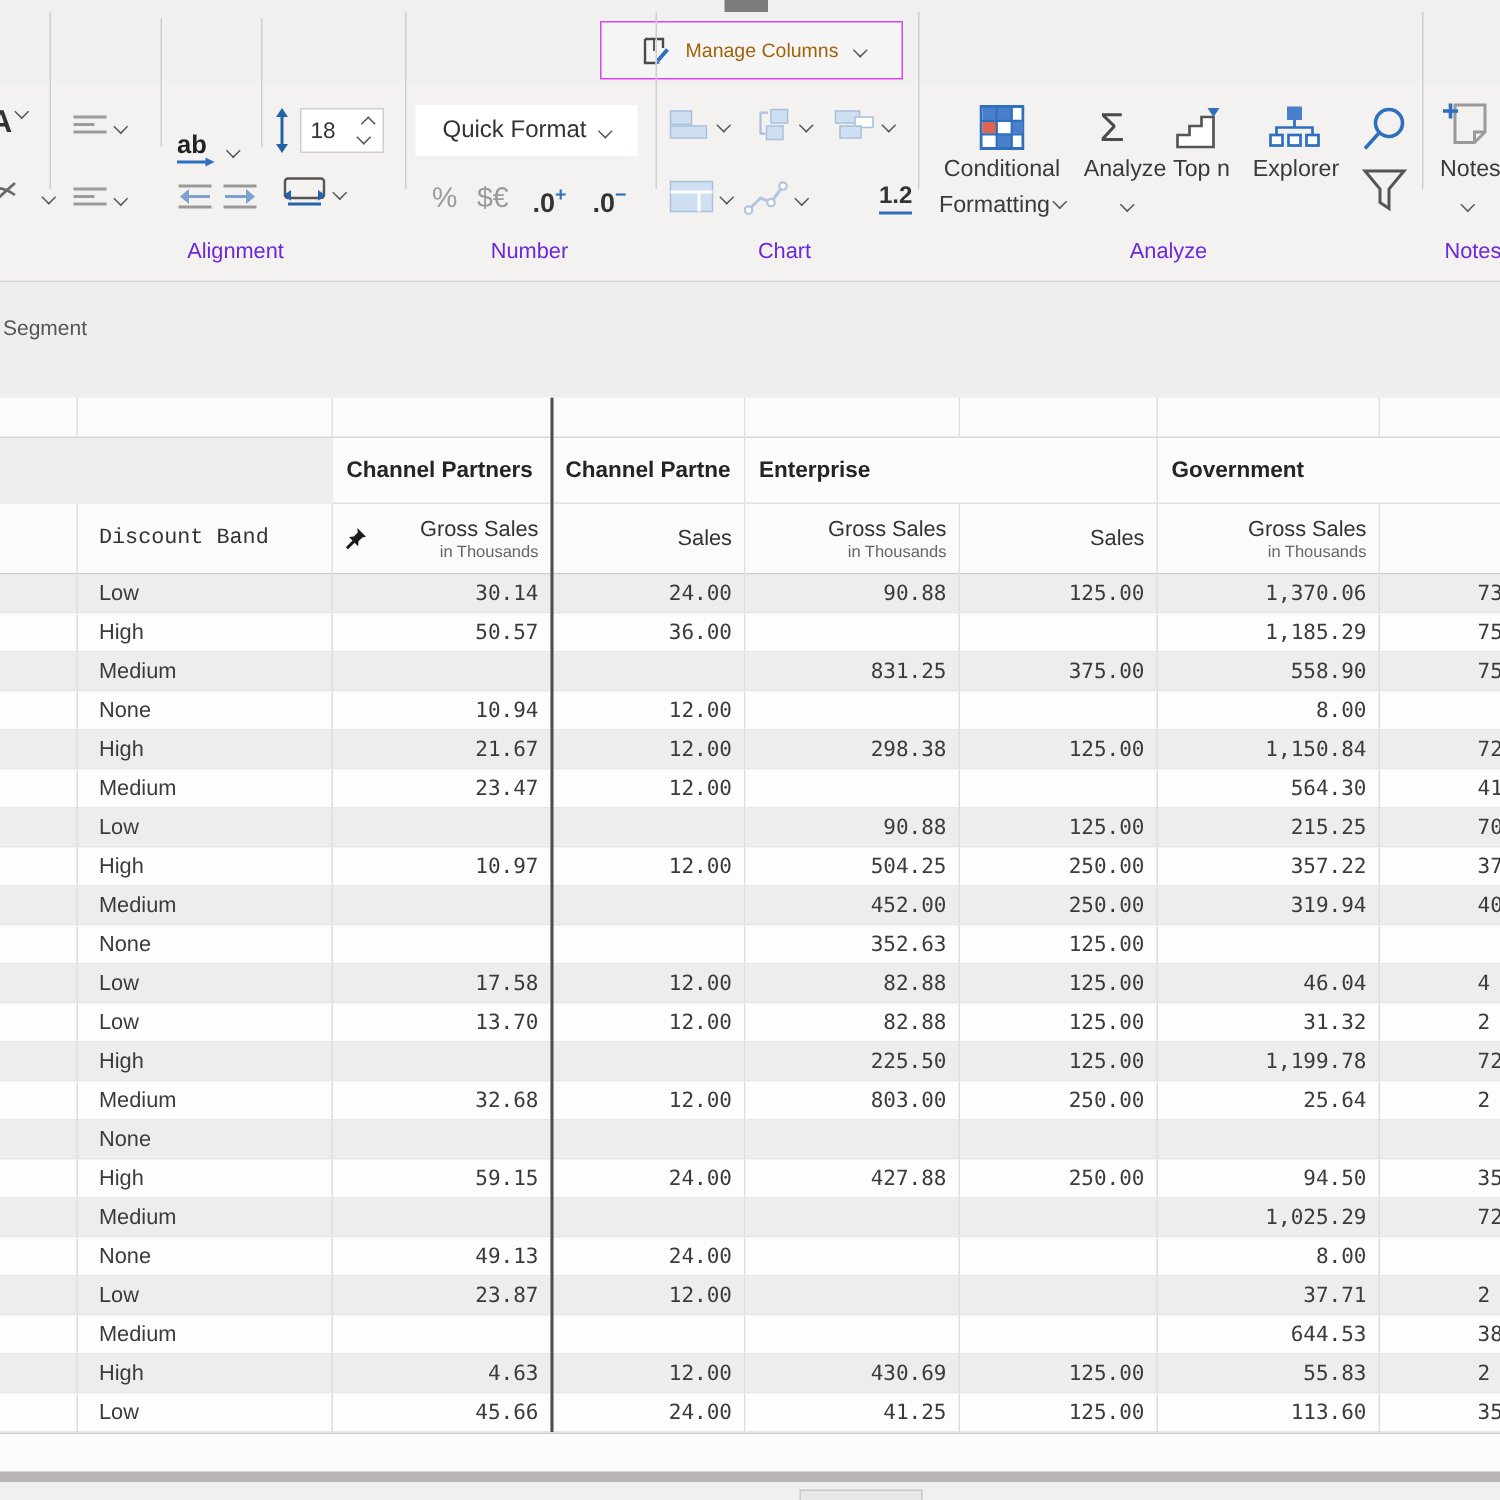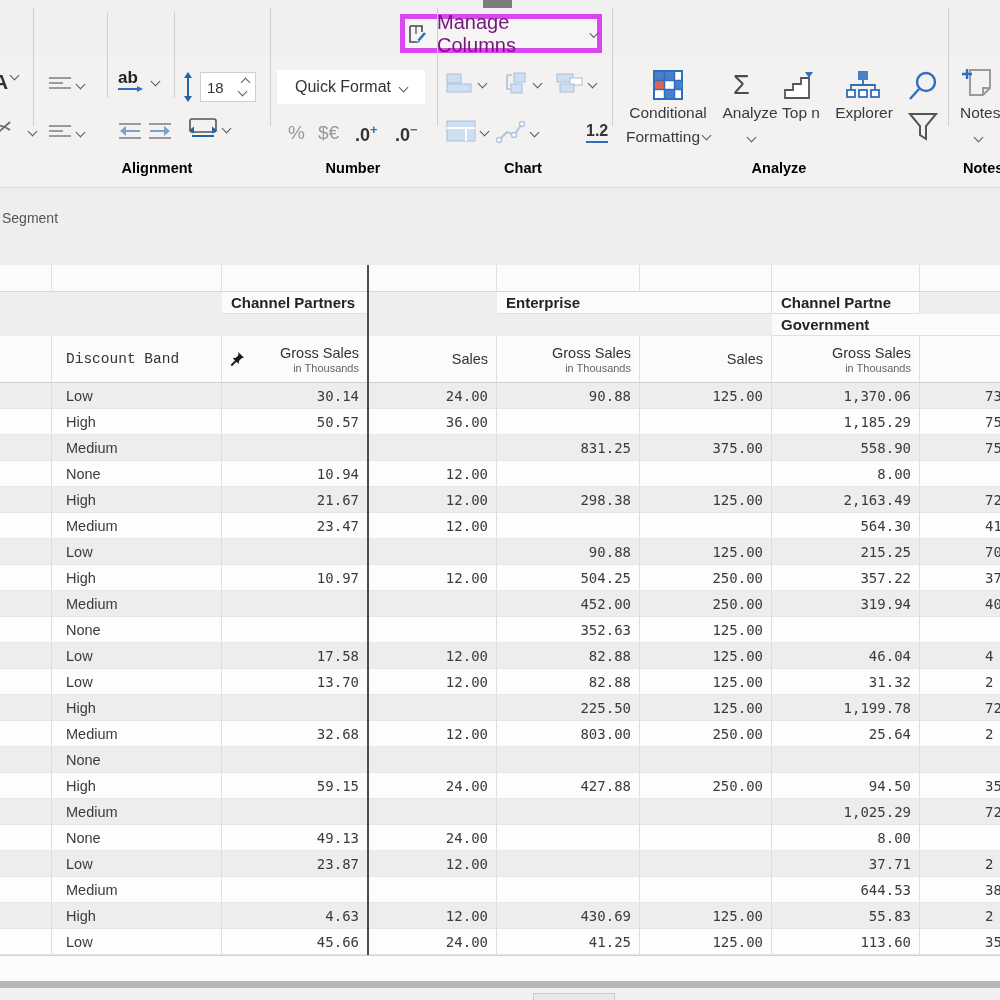--- a/index.html
+++ b/index.html
@@ -4,28 +4,28 @@
 <style>
   html,body{margin:0;padding:0;}
   body{width:1000px;height:1000px;position:relative;overflow:hidden;
        font-family:"Liberation Sans",sans-serif;background:#efeeee;color:#3a3a3a;}
   .abs{position:absolute;}
 
   
   .topstrip{left:0;top:0;width:1000px;height:56px;background:#f1f0f0;}
   .tophandle{left:483px;top:0;width:29px;height:8px;background:#7c7c7c;}
   .manage-btn{left:400px;top:14px;width:202px;height:39px;background:#f6f5f5;
-      border:5px solid #d946ef;display:flex;align-items:center;justify-content:center;
-      gap:8px;font-size:20px;color:#701a75;box-sizing:border-box;}
+      border:1px solid #d946ef;display:flex;align-items:center;justify-content:center;
+      gap:8px;font-size:13px;color:#a16207;box-sizing:border-box;}
 
   
   .ribbon{left:0;top:56px;width:1000px;height:131px;background:#f3f2f1;border-bottom:1px solid #d8d8d8;}
   .rsep{top:8px;height:118px;width:1px;background:#cfcfcf;}
   .rsep.short{top:12px;height:86px;}
-  .glabel{top:104px;font-size:14.5px;color:#000000;text-align:center;font-weight:bold;}
+  .glabel{top:104px;font-size:14.5px;color:#6d28d9;text-align:center;}
   .chev{display:inline-block;width:6px;height:6px;border-right:1.5px solid #5a5a5a;
         border-bottom:1.5px solid #5a5a5a;transform:rotate(45deg);margin-left:3px;vertical-align:3px;}
   .chev.up{transform:rotate(-135deg);vertical-align:-2px;}
   .iconbtn{display:flex;align-items:center;gap:2px;}
   .spinbox{width:56px;height:30px;background:#fff;border:1px solid #cfcfcf;display:flex;
            align-items:center;justify-content:space-between;padding:0 6px;box-sizing:border-box;}
   .spinval{font-size:15px;color:#333;}
   .spinarrows{display:flex;flex-direction:column;gap:2px;}
   .qformat{width:148px;height:34px;background:#fff;display:flex;align-items:center;
            justify-content:center;gap:6px;font-size:16px;color:#333;}
@@ -126,21 +126,21 @@
 <div class="abs iconbtn" style="left:48px;top:124px;">
   <svg width="24" height="16" viewBox="0 0 24 16">
       <g stroke="#9a9a9a" stroke-width="2">
     <line x1="1" y1="2" x2="23" y2="2"></line>
         <line x1="1" y1="7" x2="15" y2="7"></line>
     <line x1="1" y1="12" x2="23" y2="12"></line>
       </g>
     </svg>
   <span class="chev"></span>
 </div>
-<div class="abs iconbtn" style="left:118px;top:68px;">
+<div class="abs iconbtn" style="left:118px;top:87px;">
   <span style="font-weight:bold;font-size:17px;color:#222;border-bottom:2px solid transparent;">
     <span>ab</span>
     <svg width="26" height="7" viewBox="0 0 26 7" style="margin-top:-2px">
       <line x1="0" y1="3" x2="20" y2="3" stroke="#2e6fbe" stroke-width="2"></line>
       <path d="M19 0l6 3-6 3z" fill="#2e6fbe"></path>
       </svg>
   </span>
   <span class="chev" style="margin-left:6px"></span>
 </div>
 <div class="abs" style="left:182px;top:72px;">
@@ -326,22 +326,22 @@
       <div class="tc"></div>
         <div class="tc"></div>
       <div class="tc"></div>
         <div class="tc"></div>
     </div>
 
     <div class="trow h1">
       <div class="tc plain"></div>
       <div class="tc plain"></div>
       <div class="tc">Channel Partners</div>
+      <div class="tc">Channel Partne</div>
       <div class="tc" style="grid-column:5 / span 2;">Enterprise</div>
-      <div class="tc">Channel Partne</div>
       <div class="tc" style="grid-column:7 / span 2;">Government</div>
     </div>
 
     <div class="trow h2">
       <div class="tc"></div>
       <div class="tc rowhdr">Discount Band</div>
       <div class="tc meas">
         <span class="pin">
           <svg width="16" height="16" viewBox="0 0 16 16">
             <path d="M9.2 1l5.8 5.8-2.4.5-2.6 2.6-.3 3.2-2.3-2.3L3 15.2 1.6 13.8l4.4-4.4L3.7 7l3.2-.3L9.5 4z" fill="#1a1a1a"></path>
@@ -404,21 +404,21 @@
           <div class="tcell num">8.00</div>
           <div class="tcell num last"></div>
         </div>
         <div class="trow drow odd">
           <div class="tcell"></div>
           <div class="tcell band">High</div>
           <div class="tcell num">21.67</div>
           <div class="tcell num">12.00</div>
           <div class="tcell num">298.38</div>
           <div class="tcell num">125.00</div>
-          <div class="tcell num">2,163.49</div>
+          <div class="tcell num">1,150.84</div>
           <div class="tcell num last">72</div>
         </div>
         <div class="trow drow even">
           <div class="tcell"></div>
           <div class="tcell band">Medium</div>
           <div class="tcell num">23.47</div>
           <div class="tcell num">12.00</div>
           <div class="tcell num"></div>
           <div class="tcell num"></div>
           <div class="tcell num">564.30</div>

